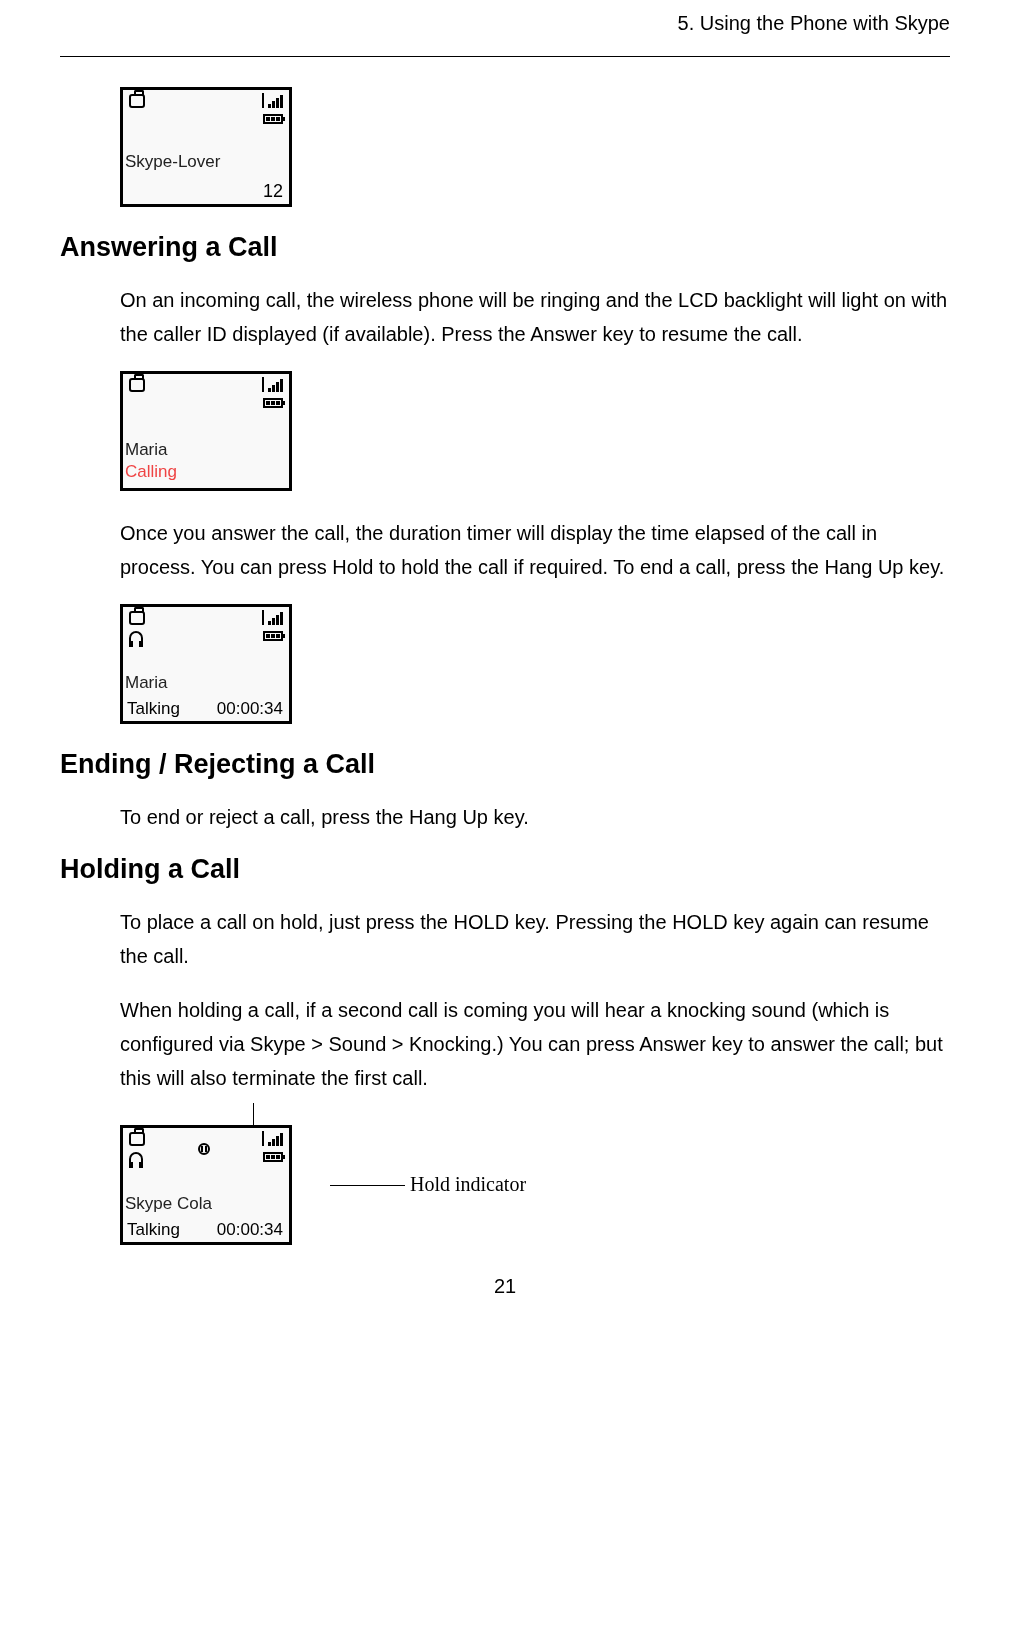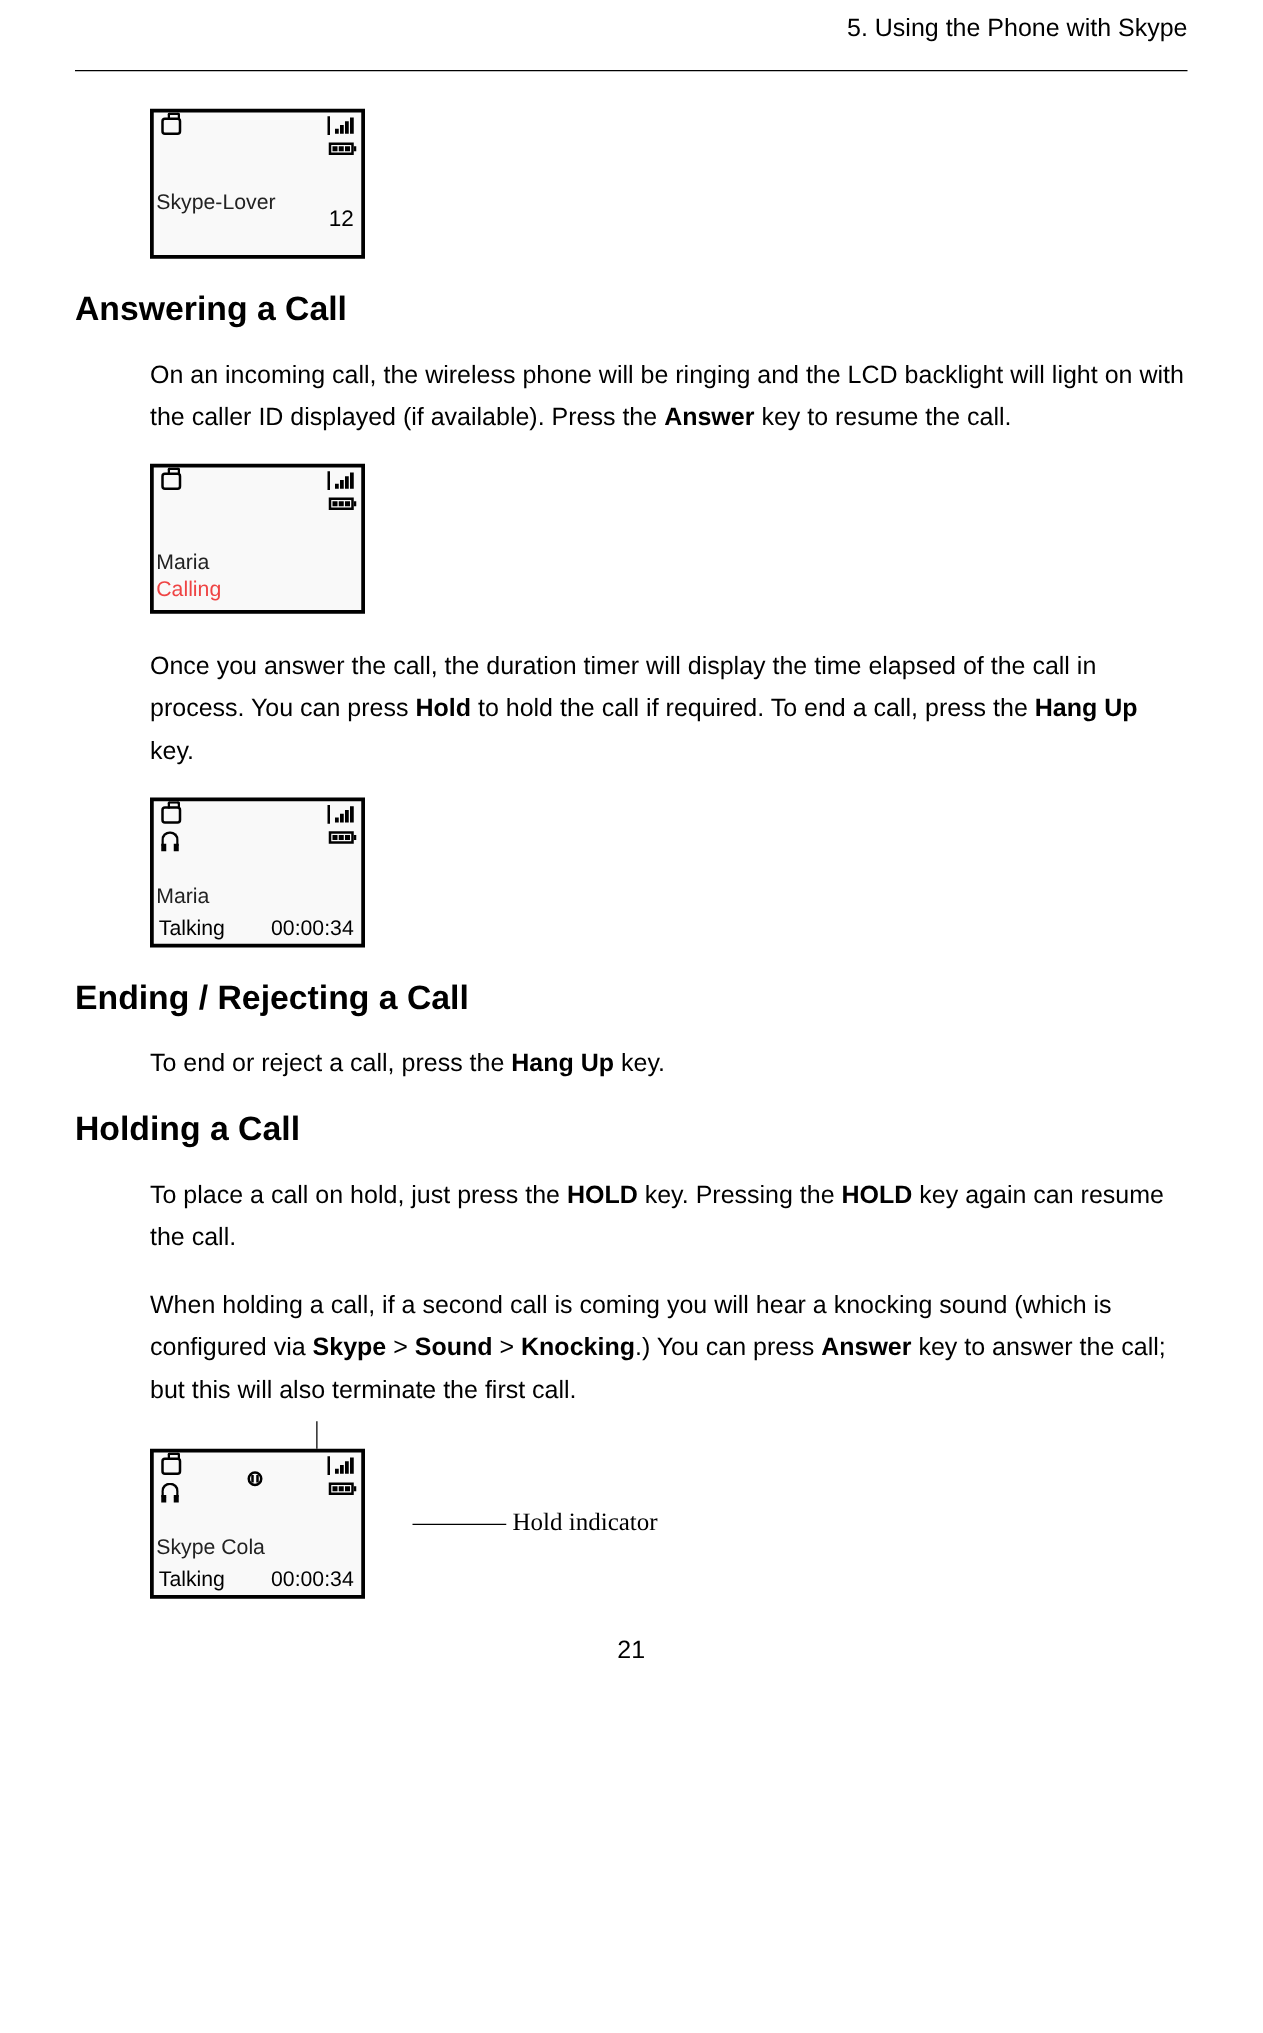--- a/index.html
+++ b/index.html
@@ -55,21 +55,21 @@
     }
     .lcd-text-2 {
       position: absolute;
       left: 2px;
       font-size: 17px;
       color: #ef4444;
     }
     .lcd-bottom-right {
       position: absolute;
       right: 6px;
-      bottom: 18px;
+      bottom: 2px;
       font-size: 18px;
     }
     .lcd-bottom-left {
       position: absolute;
       left: 4px;
       bottom: 2px;
       font-size: 17px;
     }
     .lcd-timer {
       position: absolute;
@@ -83,21 +83,21 @@
       margin-bottom: 20px;
       margin-top: 18px;
     }
     p.body {
       font-size: 20px;
       line-height: 1.7;
       margin-left: 60px;
       margin-bottom: 20px;
     }
     .bold {
-      font-weight: bold;
+      font-weight: normal;
     }
     .phone-icon {
       width: 16px;
       height: 14px;
       border: 2px solid #000;
       border-radius: 3px;
       position: relative;
     }
     .phone-icon::before {
       content: '';

